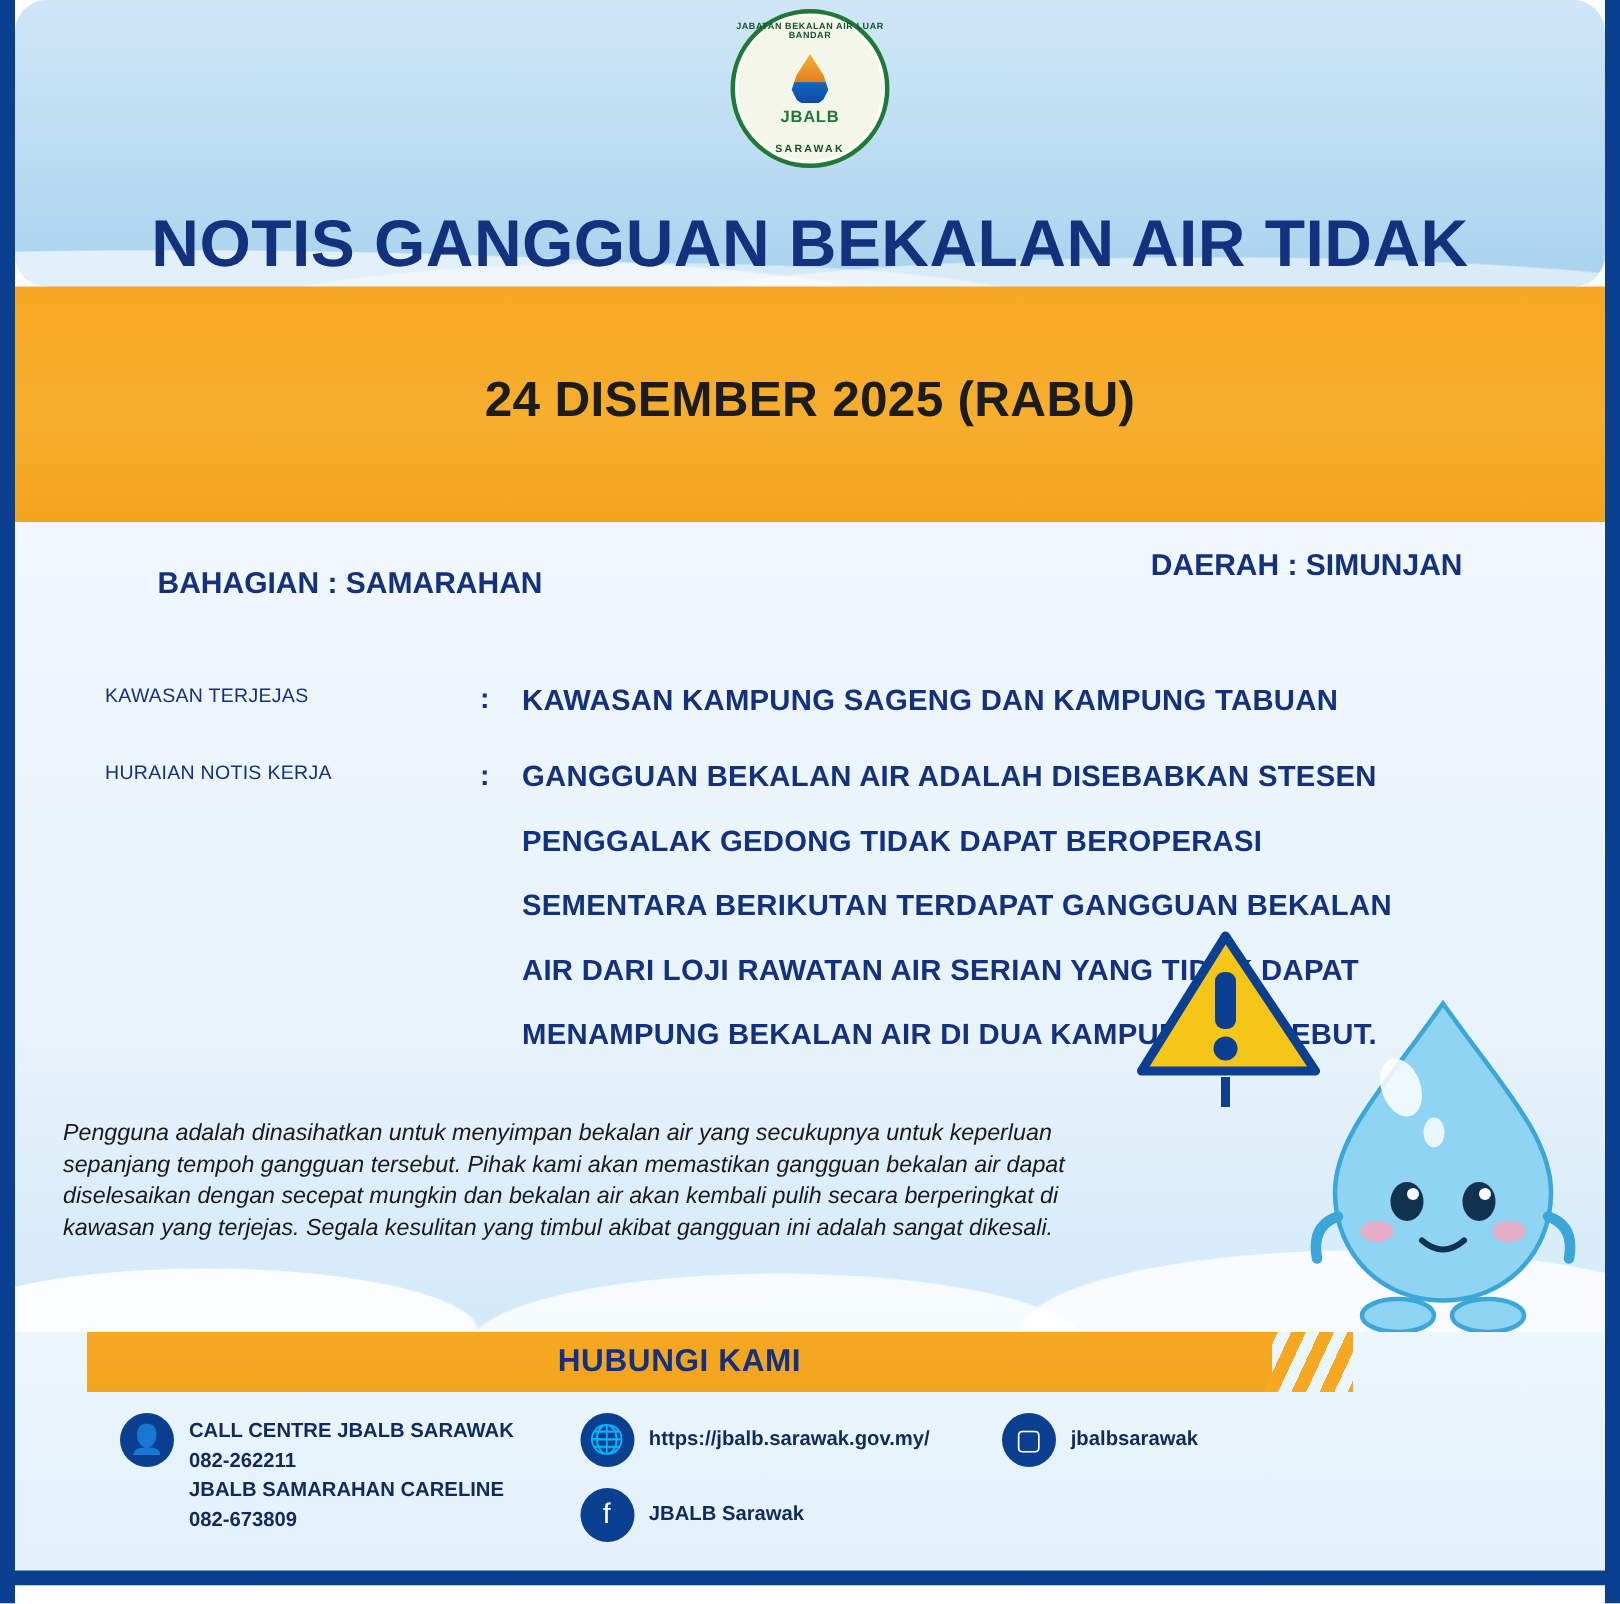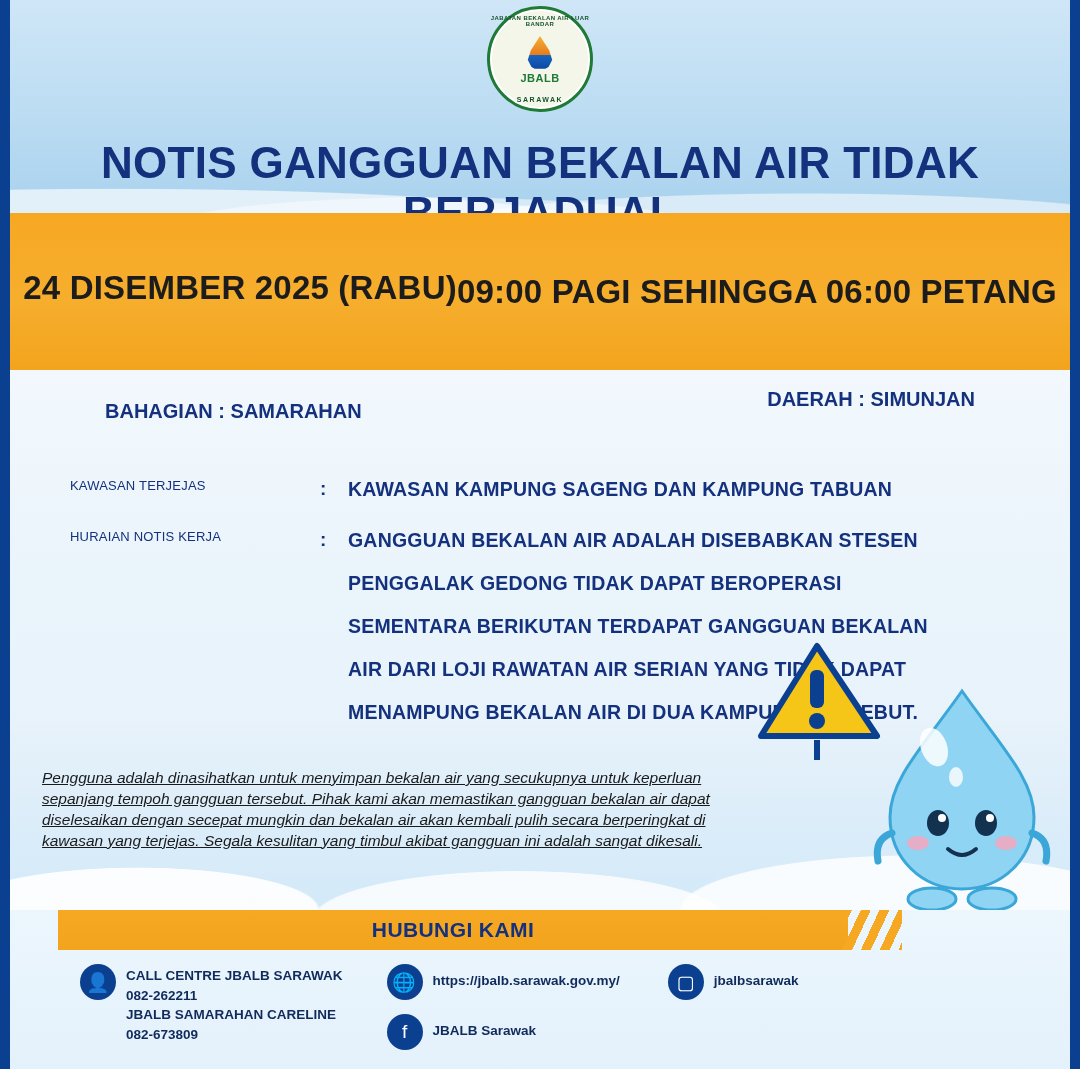--- a/index.html
+++ b/index.html
@@ -17,23 +17,24 @@
     overflow: hidden;
     background: #ffffff;
     border-left: 10px solid #0b3f8f;
     border-right: 10px solid #0b3f8f;
     box-sizing: border-box;
   }
 
   
   .header {
     position: relative;
-    height: 213px;
+    height: 191px;
     background: linear-gradient(180deg, #cfe6f7 0%, #bfdef3 45%, #a9d2ee 100%);
     overflow: hidden;
+    border-radius: 21px;
   }
   .header::after {
     content: "";
     position: absolute;
     left: 0; right: 0; bottom: 0;
     height: 60px;
     background:
       radial-gradient(ellipse at 10% 120%, rgba(255,255,255,.65) 0 35%, transparent 36%),
       radial-gradient(ellipse at 40% 130%, rgba(255,255,255,.5) 0 30%, transparent 31%),
       radial-gradient(ellipse at 75% 125%, rgba(255,255,255,.55) 0 32%, transparent 33%);
@@ -199,21 +200,20 @@
 
   .advisory {
     position: absolute;
     left: 32px;
     right: 300px;
     top: 398px;
     font-size: 15.5px;
     font-style: italic;
     color: #1a1a1a;
     line-height: 1.35;
-    text-decoration: underline;
   }
 
   
   .mascot {
     position: absolute;
     right: 18px;
     bottom: -8px;
     width: 180px;
     height: 235px;
     z-index: 4;
@@ -319,21 +319,20 @@
       <div class="ring-text">JABATAN BEKALAN AIR LUAR BANDAR</div>
       <div class="drop"></div>
       <div class="abbr">JBALB</div>
       <div class="ring-text-bottom">SARAWAK</div>
     </div>
     <div class="header-title">NOTIS GANGGUAN BEKALAN AIR TIDAK BERJADUAL</div>
   </div>
 
   <div class="date-band">
     <div class="line1">24 DISEMBER 2025 (RABU)</div>
-    <div class="line2">09:00 PAGI SEHINGGA 06:00 PETANG</div>
   </div>
 
   <div class="body-area">
     <div class="waves"></div>
 
     <div class="bahagian-row">
       <div class="bahagian">BAHAGIAN : SAMARAHAN</div>
       <div class="daerah">DAERAH : SIMUNJAN</div>
     </div>
 

